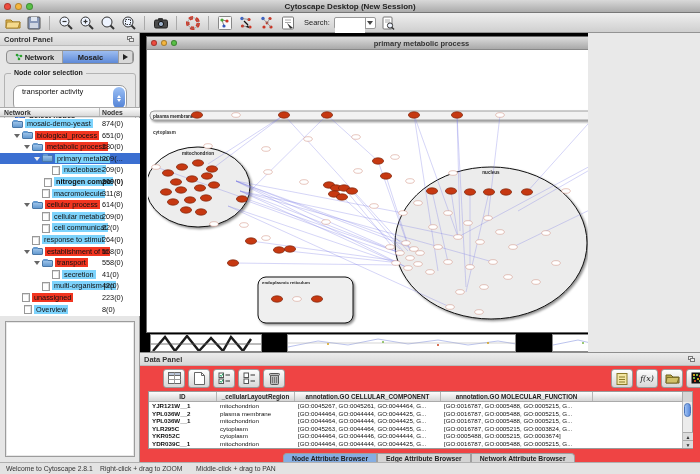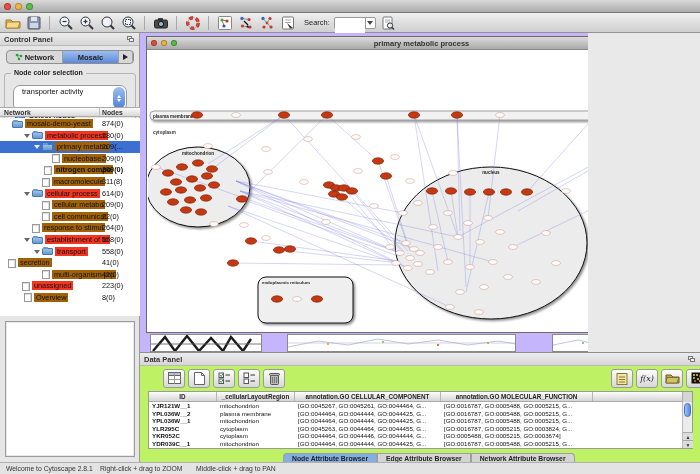--- a/index.html
+++ b/index.html
@@ -61,37 +61,37 @@
   #tree { position:absolute; left:0; top:85px; width:140px; height:198px; background:#fff; overflow:hidden; }
   .tree-row { height:11.6px; line-height:11.6px; position:relative; font-size:7.3px; color:#111; white-space:nowrap; }
   .tree-row.selected { background:#3b6fd1; }
   .tri-slot { display:inline-block; width:8px; vertical-align:middle; }
   .tri-exp { display:inline-block; width:0;height:0;border-left:3.5px solid transparent;border-right:3.5px solid transparent;border-top:4.5px solid #666; }
   .tree-row.selected .tri-exp{border-top-color:#eee;}
   .ico-folder { display:inline-block; width:11px; height:7px; background:linear-gradient(#9cc2e8,#649ad0); border:1px solid #4a78a8; border-radius:1px; vertical-align:middle; margin-right:2px; position:relative;}
   .ico-folder::before{content:""; position:absolute; left:0; top:-2px; width:5px; height:2px; background:#649ad0; border-radius:1px 1px 0 0;}
   .ico-file { display:inline-block; width:8px; height:9px; background:#fff; border:1px solid #999; vertical-align:middle; margin-right:2px; box-shadow:inset -1px 1px 0 #ddd;}
   .lbl-chip { padding:0 2px; }
-  .hl-green { background:#a16207; } .hl-red { background:#f23520; }
+  .hl-green { background:#7dd3fc; } .hl-red { background:#f23520; }
   .cnt { position:absolute; left:102px; }
   #navigator { position:absolute; left:5px; top:288px; width:130px; height:136px; background:#fff; border:1px solid #9c9c9c; box-shadow:inset 0 0 0 1px #e8e8e8; }
 
   
-  #desktop { left:140px; top:33px; width:448px; height:319px; background:#c4b5fd; overflow:hidden; }
+  #desktop { left:140px; top:33px; width:448px; height:319px; background:#000000; overflow:hidden; }
   #net-window { position:absolute; left:6px; top:3px; width:551px; height:297px; border:1px solid #6a6a6a; background:#fff; }
   #net-titlebar { height:13px; background:linear-gradient(#dcdcdc,#a9a9a9); border-bottom:1px solid #888; display:flex; align-items:center; position:relative;}
   #net-title { position:absolute; left:0; right:0; text-align:center; font-size:7.5px; font-weight:bold; color:#333; }
   .tl-s { width:6px; height:6px; border-radius:50%; margin-left:4px; border:1px solid rgba(0,0,0,.3); }
   #net-canvas { position:absolute; left:1px; top:14px; width:547px; height:281px; background:#fff; }
   #resize-grip { position:absolute; right:1px; bottom:1px; width:9px; height:9px;
     background:repeating-linear-gradient(135deg,transparent,transparent 2px,#9a9a9a 2px,#9a9a9a 3px); }
   .bgwin { position:absolute; top:301px; height:18px; background:#fff; border:1px solid #8a8a8a; overflow:hidden; }
 
   
-  #data-panel { left:140px; top:352px; width:560px; height:110px; background:#bef264; border-top:1px solid #8e8e8e; }
+  #data-panel { left:140px; top:352px; width:560px; height:110px; background:#ef4444; border-top:1px solid #8e8e8e; }
   #dp-toolbar { position:absolute; left:16px; top:13px; width:560px; height:24px; display:flex; align-items:center; gap:3px; padding-left:7px; }
   .dp-btn { width:22px; height:19px; border:1px solid #9a9a9a; border-radius:3px; background:linear-gradient(#fdfdfd,#d7d7d7);
     display:flex; align-items:center; justify-content:center; }
   .dp-right { position:absolute; right:8px; display:flex; gap:3px; }
   #dp-table { position:absolute; left:8px; top:38px; width:545px; height:58px; background:#fff; border:1px solid #9a9a9a; }
   #dp-thead { display:flex; height:10px; background:linear-gradient(#fdfdfd,#d5d5d5); border-bottom:1px solid #aaa; }
   .th { font-size:6.3px; font-weight:bold; color:#222; text-align:center; line-height:9px; border-right:1px solid #b5b5b5; overflow:hidden; white-space:nowrap;}
   #dp-tbody .tr { display:flex; height:7.6px; line-height:7.6px; }
   .td { font-size:6.2px; color:#111; padding-left:3px; overflow:hidden; white-space:nowrap; }
   .td.id { font-weight:bold; }
@@ -112,20 +112,21 @@
 
   svg text { font-family:"Liberation Sans", sans-serif; }
 </style>
 </head>
 <body>
 
 <div class="abs" id="titlebar">
   <span class="tl red"></span>
   <span class="tl yel"></span>
   <span class="tl grn"></span>
+  <span id="app-title">Cytoscape Desktop (New Session)</span>
 </div>
 
 <div class="abs" id="toolbar">
   <span class="tb-ico">
     <svg width="16" height="16">
         <path d="M1,5 h5 l2,2 h7 v6 h-14 z" fill="#e8c05a" stroke="#a07820" stroke-width="1"></path>
         <path d="M2,7 h13 l-2,6 h-12 z" fill="#f5d98c" stroke="#a07820" stroke-width="0.8"></path>
       </svg>
     </span>
   <span class="tb-ico">
@@ -280,32 +281,33 @@
       <span class="lbl">Select nodes</span>
     </div>
   </div>
   <div id="tree-header">
     <span class="c1">Network</span>
     <span class="div"></span>
     <span class="c2">Nodes</span>
   </div>
   <div id="tree">
       <div class="tree-row" style="padding-left: 4px;"><span class="tri-slot"></span><span class="ico-folder"></span><span class="lbl-chip hl-green">mosaic-demo-yeast</span><span class="cnt">874(0)</span></div>
+      <div class="tree-row" style="padding-left: 14px;"><span class="tri-slot"><span class="tri-exp"></span></span><span class="ico-folder"></span><span class="lbl-chip hl-red">biological_process</span><span class="cnt">651(0)</span></div>
       <div class="tree-row" style="padding-left: 24px;"><span class="tri-slot"><span class="tri-exp"></span></span><span class="ico-folder"></span><span class="lbl-chip hl-red">metabolic process</span><span class="cnt">280(0)</span></div>
       <div class="tree-row selected" style="padding-left: 34px;"><span class="tri-slot"><span class="tri-exp"></span></span><span class="ico-folder"></span><span class="lbl-chip hl-green">primary metabo</span><span class="cnt">209(...</span></div>
       <div class="tree-row" style="padding-left: 44px;"><span class="tri-slot"></span><span class="ico-file"></span><span class="lbl-chip hl-green">nucleobase-</span><span class="cnt">209(0)</span></div>
       <div class="tree-row" style="padding-left: 36px; font-weight: bold;"><span class="tri-slot"></span><span class="ico-file"></span><span class="lbl-chip hl-green">nitrogen compo</span><span class="cnt">209(0)</span></div>
       <div class="tree-row" style="padding-left: 34px;"><span class="tri-slot"></span><span class="ico-file"></span><span class="lbl-chip hl-green">macromolecule</span><span class="cnt">311(8)</span></div>
       <div class="tree-row" style="padding-left: 24px;"><span class="tri-slot"><span class="tri-exp"></span></span><span class="ico-folder"></span><span class="lbl-chip hl-red">cellular process</span><span class="cnt">614(0)</span></div>
       <div class="tree-row" style="padding-left: 34px;"><span class="tri-slot"></span><span class="ico-file"></span><span class="lbl-chip hl-green">cellular metabo</span><span class="cnt">209(0)</span></div>
       <div class="tree-row" style="padding-left: 34px;"><span class="tri-slot"></span><span class="ico-file"></span><span class="lbl-chip hl-green">cell communicat</span><span class="cnt">22(0)</span></div>
       <div class="tree-row" style="padding-left: 24px;"><span class="tri-slot"></span><span class="ico-file"></span><span class="lbl-chip hl-green">response to stimul</span><span class="cnt">264(0)</span></div>
       <div class="tree-row" style="padding-left: 24px;"><span class="tri-slot"><span class="tri-exp"></span></span><span class="ico-folder"></span><span class="lbl-chip hl-red">establishment of lo</span><span class="cnt">558(0)</span></div>
       <div class="tree-row" style="padding-left: 34px;"><span class="tri-slot"><span class="tri-exp"></span></span><span class="ico-folder"></span><span class="lbl-chip hl-red">transport</span><span class="cnt">558(0)</span></div>
-      <div class="tree-row" style=""><span class="tri-slot"></span><span class="ico-file"></span><span class="lbl-chip hl-green">secretion</span><span class="cnt">41(0)</span></div>
+      <div class="tree-row" style="padding-left: 44px;"><span class="tri-slot"></span><span class="ico-file"></span><span class="lbl-chip hl-green">secretion</span><span class="cnt">41(0)</span></div>
       <div class="tree-row" style="padding-left: 34px;"><span class="tri-slot"></span><span class="ico-file"></span><span class="lbl-chip hl-green">multi-organism pro</span><span class="cnt">42(0)</span></div>
       <div class="tree-row" style="padding-left: 14px;"><span class="tri-slot"></span><span class="ico-file"></span><span class="lbl-chip hl-red">unassigned</span><span class="cnt">223(0)</span></div>
       <div class="tree-row" style="padding-left: 16px;"><span class="tri-slot"></span><span class="ico-file"></span><span class="lbl-chip hl-green">Overview</span><span class="cnt">8(0)</span></div>
     </div>
   <div id="navigator"></div>
 </div>
 
 <div class="abs" id="desktop">
 
   <div class="bgwin" style="left:10px; width:112px;">

